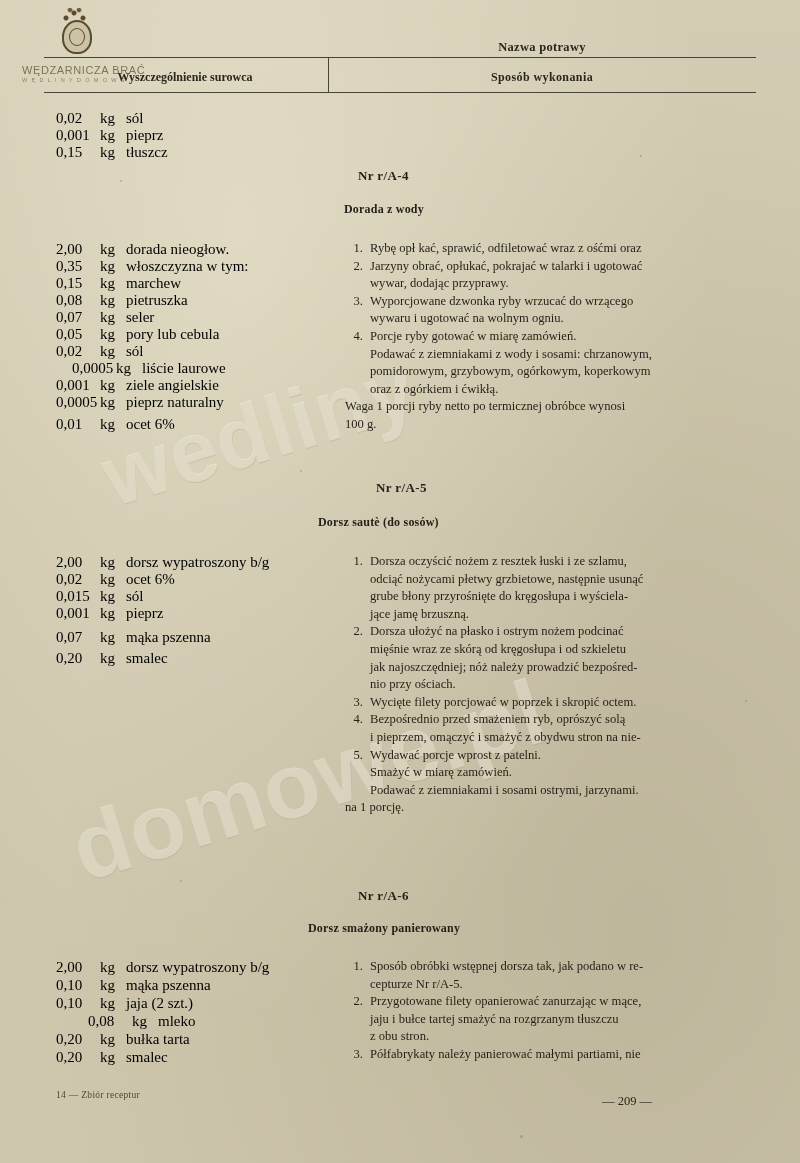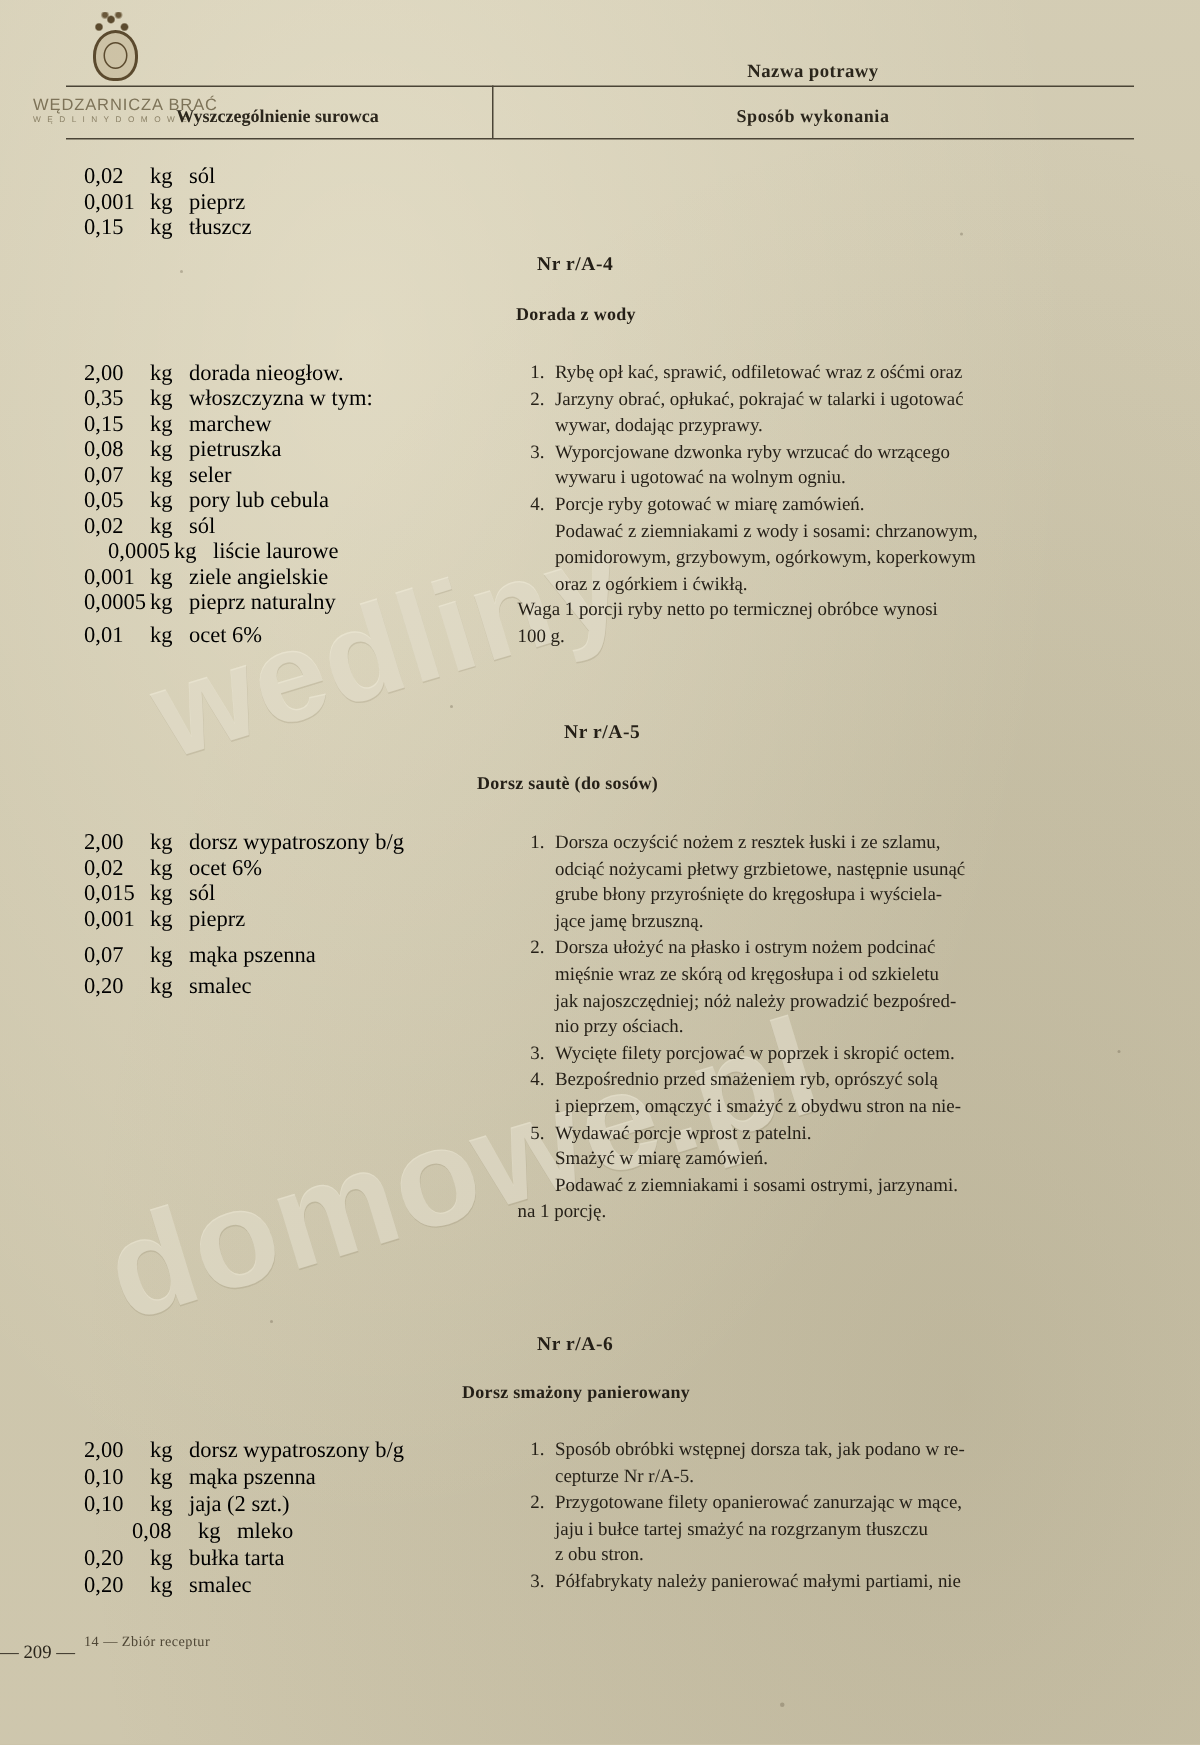--- a/index.html
+++ b/index.html
@@ -212,21 +212,21 @@
     top: 1090px;
     font-size: 9.5px;
     color: #4f4736;
     letter-spacing: .3px;
   }
   .footer-page {
     position: absolute;
     left: 0;
     top: 1094px;
     width: 652px;
-    text-align: left;
+    text-align: right;
     font-size: 12.5px;
     color: #2b261c;
   }
   
   .speck {
     position: absolute;
     background: rgba(90,80,58,0.30);
     border-radius: 50%;
     pointer-events: none;
   }

